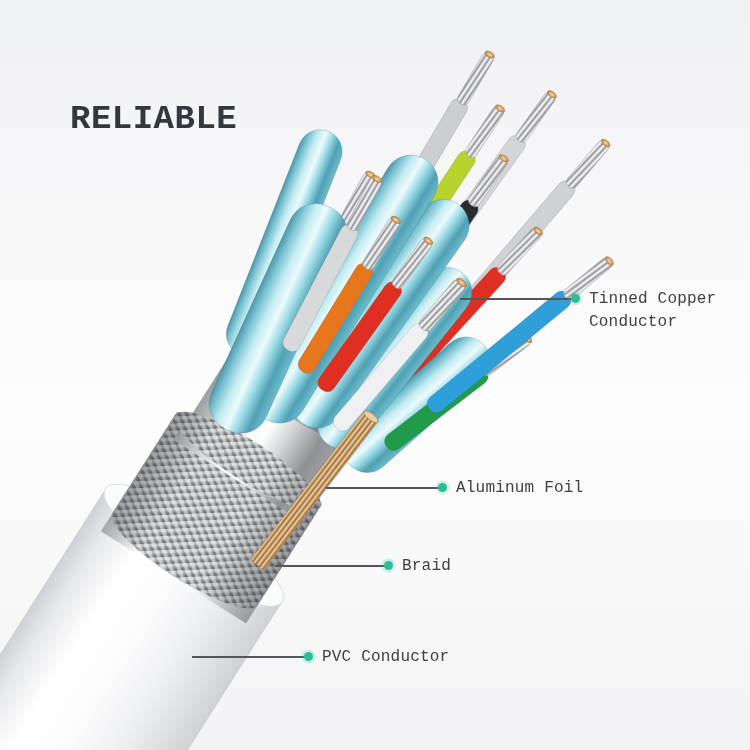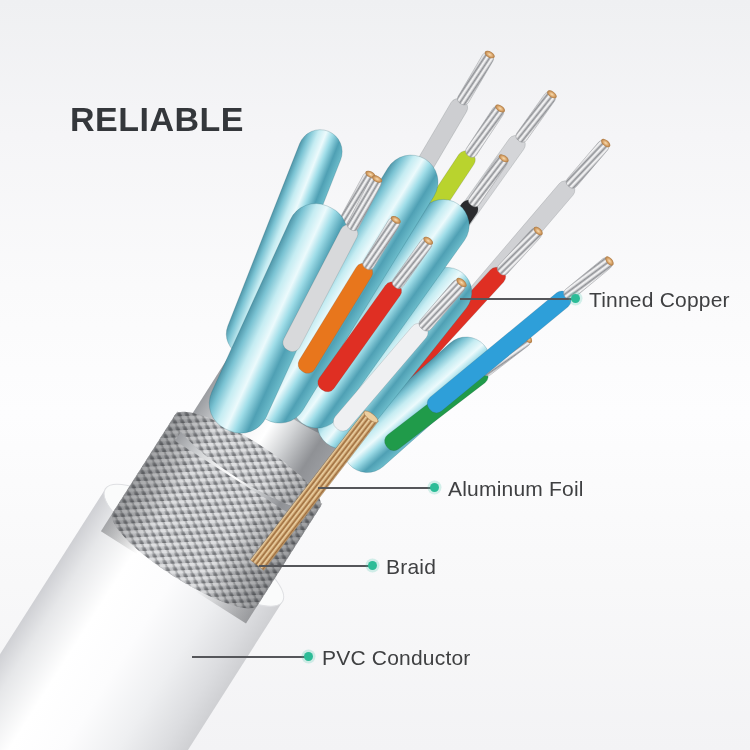--- a/index.html
+++ b/index.html
@@ -1,34 +1,34 @@
 <!DOCTYPE html>
 <html><head>
 <meta charset="utf-8">
 <style>
   html,body{margin:0;padding:0;}
   .stage{
     position:relative;width:750px;height:750px;overflow:hidden;
     background:linear-gradient(180deg,#eff0f2 0%,#f5f5f7 18%,#fafafb 38%,#fdfdfe 55%,#f8f8f9 78%,#f3f3f5 100%);
-    font-family:Liberation Sans, sans-serif;
+    font-family:Liberation Mono, monospace;
   }
   .illustration{position:absolute;left:0;top:0;}
   .title{
     position:absolute;left:70px;top:96px;
     font-size:34px;line-height:47px;font-weight:bold;
     color:#34373b;letter-spacing:.5px;
   }
   .callout{position:absolute;display:flex;align-items:flex-start;}
   .callout .leader{height:2px;background:#55565a;margin-top:10px;}
   .callout .dot{
     width:9px;height:9px;border-radius:50%;background:#2cbc97;
     margin:6px 0 0 -2px;box-shadow:0 0 0 2.5px rgba(62,197,168,.22);
   }
   .callout .text{
-    margin-left:9px;font-size:21px;line-height:23px;
+    margin-left:9px;font-size:16px;line-height:23px;
     color:#3f4042;letter-spacing:.2px;
   }
   .w113{width:113px}.w114{width:114px}.w111{width:111px}
 </style>
 </head>
 <body>
 
 <div class="stage">
 
   <svg class="illustration" width="750" height="750" viewBox="0 0 750 750">
@@ -211,30 +211,31 @@
 
   <div class="title">
     <div>RELIABLE</div>
   </div>
 
   <div class="callout" style="left:460px;top:288px">
     <div class="leader w113" style="background: rgb(85, 86, 90);"></div>
     <span class="dot" style="background: rgb(44, 188, 151);"></span>
     <div class="text">
       <div>Tinned Copper</div>
+      <div>Conductor</div>
     </div>
   </div>
 
-  <div class="callout" style="left:318px;top:477px">
+  <div class="callout" style="left:326px;top:477px">
     <div class="leader w114" style="background: rgb(85, 86, 90);"></div>
     <span class="dot" style="background: rgb(44, 188, 151);"></span>
     <div class="text">Aluminum Foil</div>
   </div>
 
-  <div class="callout" style="left:259px;top:555px">
+  <div class="callout" style="left:275px;top:555px">
     <div class="leader w111" style="background: rgb(85, 86, 90);"></div>
     <span class="dot" style="background: rgb(44, 188, 151);"></span>
     <div class="text">Braid</div>
   </div>
 
   <div class="callout" style="left:192px;top:646px">
     <div class="leader w114" style="background: rgb(85, 86, 90);"></div>
     <span class="dot" style="background: rgb(44, 188, 151);"></span>
     <div class="text">PVC Conductor</div>
   </div>

